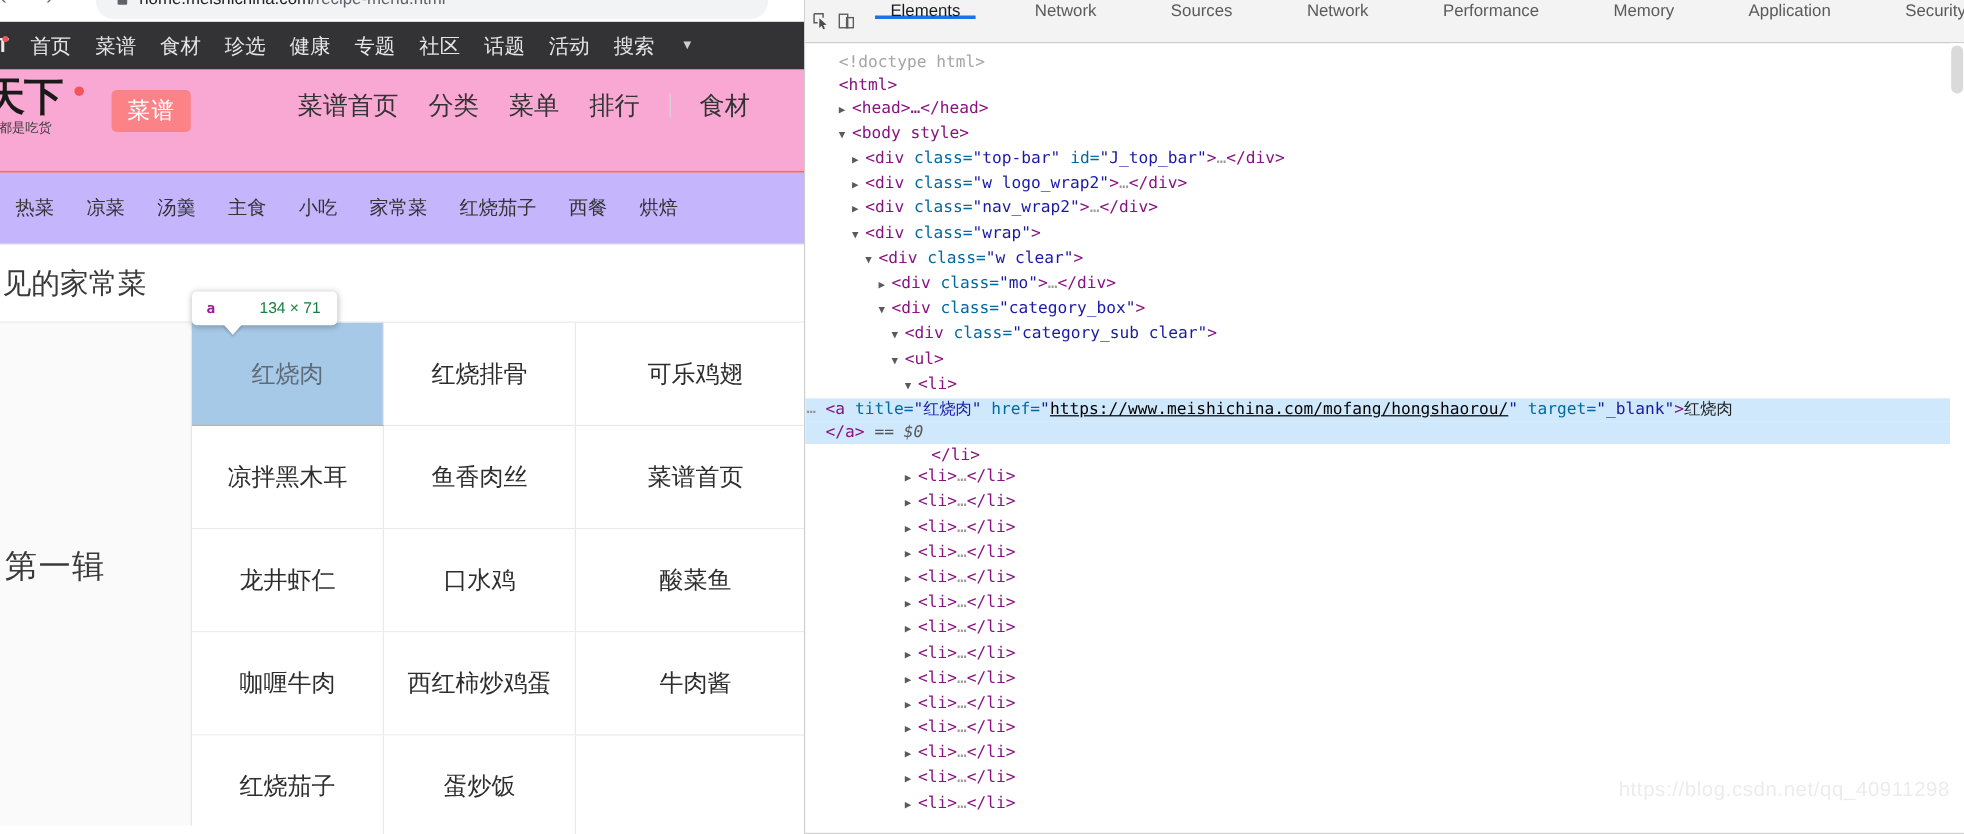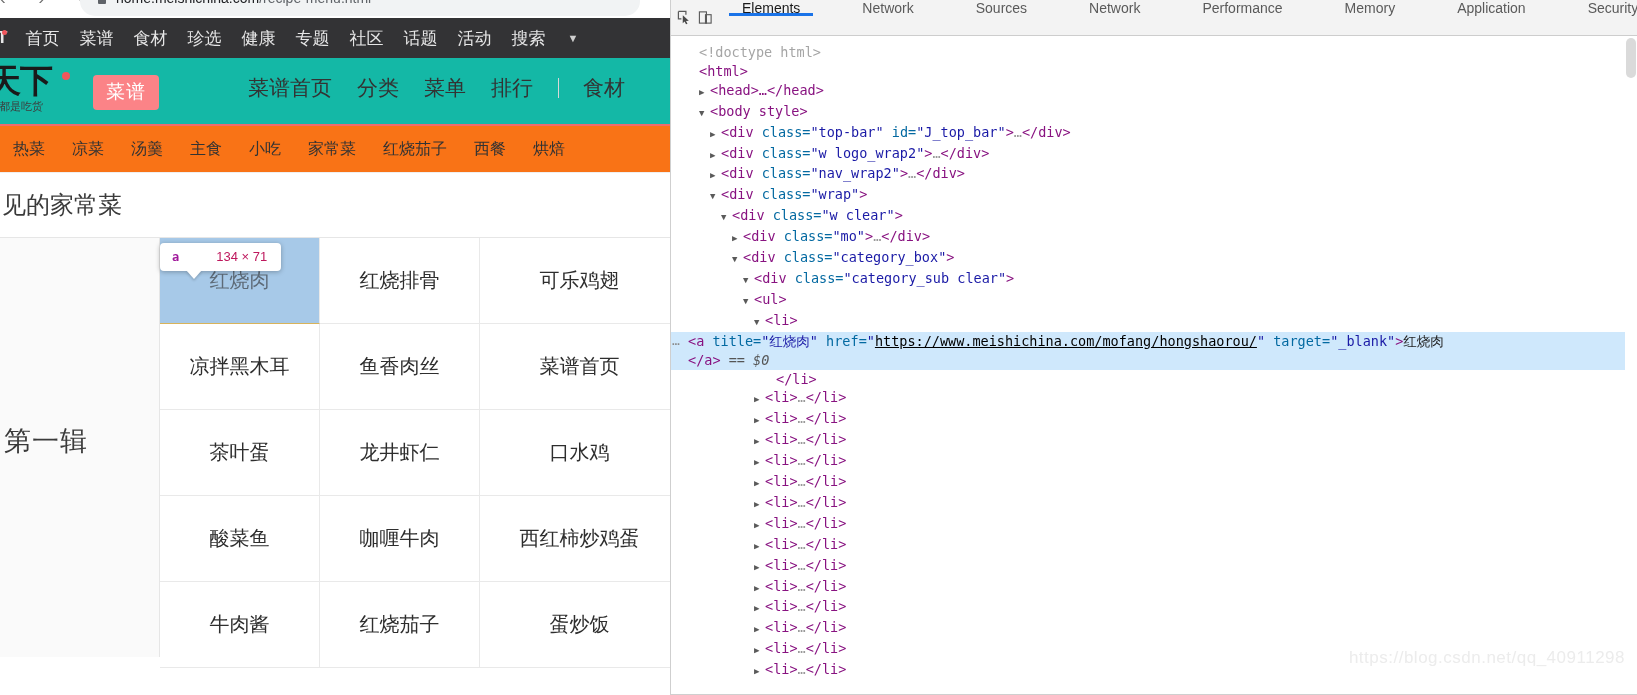--- a/index.html
+++ b/index.html
@@ -61,22 +61,22 @@
   .topbar .tb-item {
     color: #e6e6e6; font-size: 17px; margin-left: 20px;
     white-space: nowrap; cursor: pointer;
   }
   .topbar .tb-caret {
     color: #cfcfcf; font-size: 11px; margin-left: 22px;
   }
 
   
   .logorow {
-    position: relative; height: 66px; width: 682px;
-    background: #14b8a6; display: flex; align-items: center;
+    position: relative; height: 84px; width: 682px;
+    background: #f9a8d4; display: flex; align-items: center;
   }
   .brand {
     position: absolute; left: -12px; top: 6px; width: 82px;
   }
   .brand .big {
     font-size: 33px; font-weight: bold; color: #1a1a1a;
     letter-spacing: -1px; line-height: 34px; position: relative;
     font-family: "Liberation Sans", sans-serif;
   }
   .brand .big .dot {
@@ -103,21 +103,21 @@
   .mainnav .sep {
     width: 1px; height: 20px; background: #d8d8d8; margin-right: 24px;
   }
 
   .redline {
     width: 682px; height: 2px; background: #f06b6b;
   }
 
   
   .catnav {
-    position: relative; height: 47px; width: 682px; background: #f97316;
+    position: relative; height: 60px; width: 682px; background: #c4b5fd;
     display: flex; align-items: center; padding-left: 13px;
     border-bottom: 1px solid #efefef;
   }
   .catnav .cn {
     font-size: 16px; color: #333; margin-right: 27px;
     white-space: nowrap; cursor: pointer;
   }
 
   .section-title {
     position: relative; height: 64px; width: 682px;
@@ -162,21 +162,21 @@
     position: absolute; left: 160px; top: 243px;
     background: #fff; border-radius: 4px;
     box-shadow: 0 1px 5px rgba(0,0,0,.28);
     padding: 6px 14px 7px 12px; display: flex; align-items: center;
     z-index: 40; white-space: nowrap;
   }
   .tip .tag {
     color: #a0189b; font-size: 12px; font-weight: bold;
     font-family: "DejaVu Sans Mono", monospace; margin-right: 37px;
   }
-  .tip .dim2 { color: #be185d; font-size: 13px; }
+  .tip .dim2 { color: #15803d; font-size: 13px; }
   .tip .arrow {
     position: absolute; left: 26px; bottom: -8px;
     width: 0; height: 0;
     border-left: 8px solid transparent; border-right: 8px solid transparent;
     border-top: 9px solid #ffffff;
     filter: drop-shadow(0 2px 1px rgba(0,0,0,.16));
   }
 
   
   .pscroll {
@@ -352,21 +352,20 @@
       <div class="rail">
         <div class="rail-label">第一辑</div>
       </div>
       <div class="grid">
         <div class="cell sel">红烧肉</div>
         <div class="cell">红烧排骨</div>
         <div class="cell">可乐鸡翅</div>
         <div class="cell">凉拌黑木耳</div>
         <div class="cell">鱼香肉丝</div>
         <div class="cell">菜谱首页</div>
-        <div class="cell">茶叶蛋</div>
         <div class="cell">龙井虾仁</div>
         <div class="cell">口水鸡</div>
         <div class="cell">酸菜鱼</div>
         <div class="cell">咖喱牛肉</div>
         <div class="cell">西红柿炒鸡蛋</div>
         <div class="cell">牛肉酱</div>
         <div class="cell">红烧茄子</div>
         <div class="cell">蛋炒饭</div>
       </div>
     </div>

